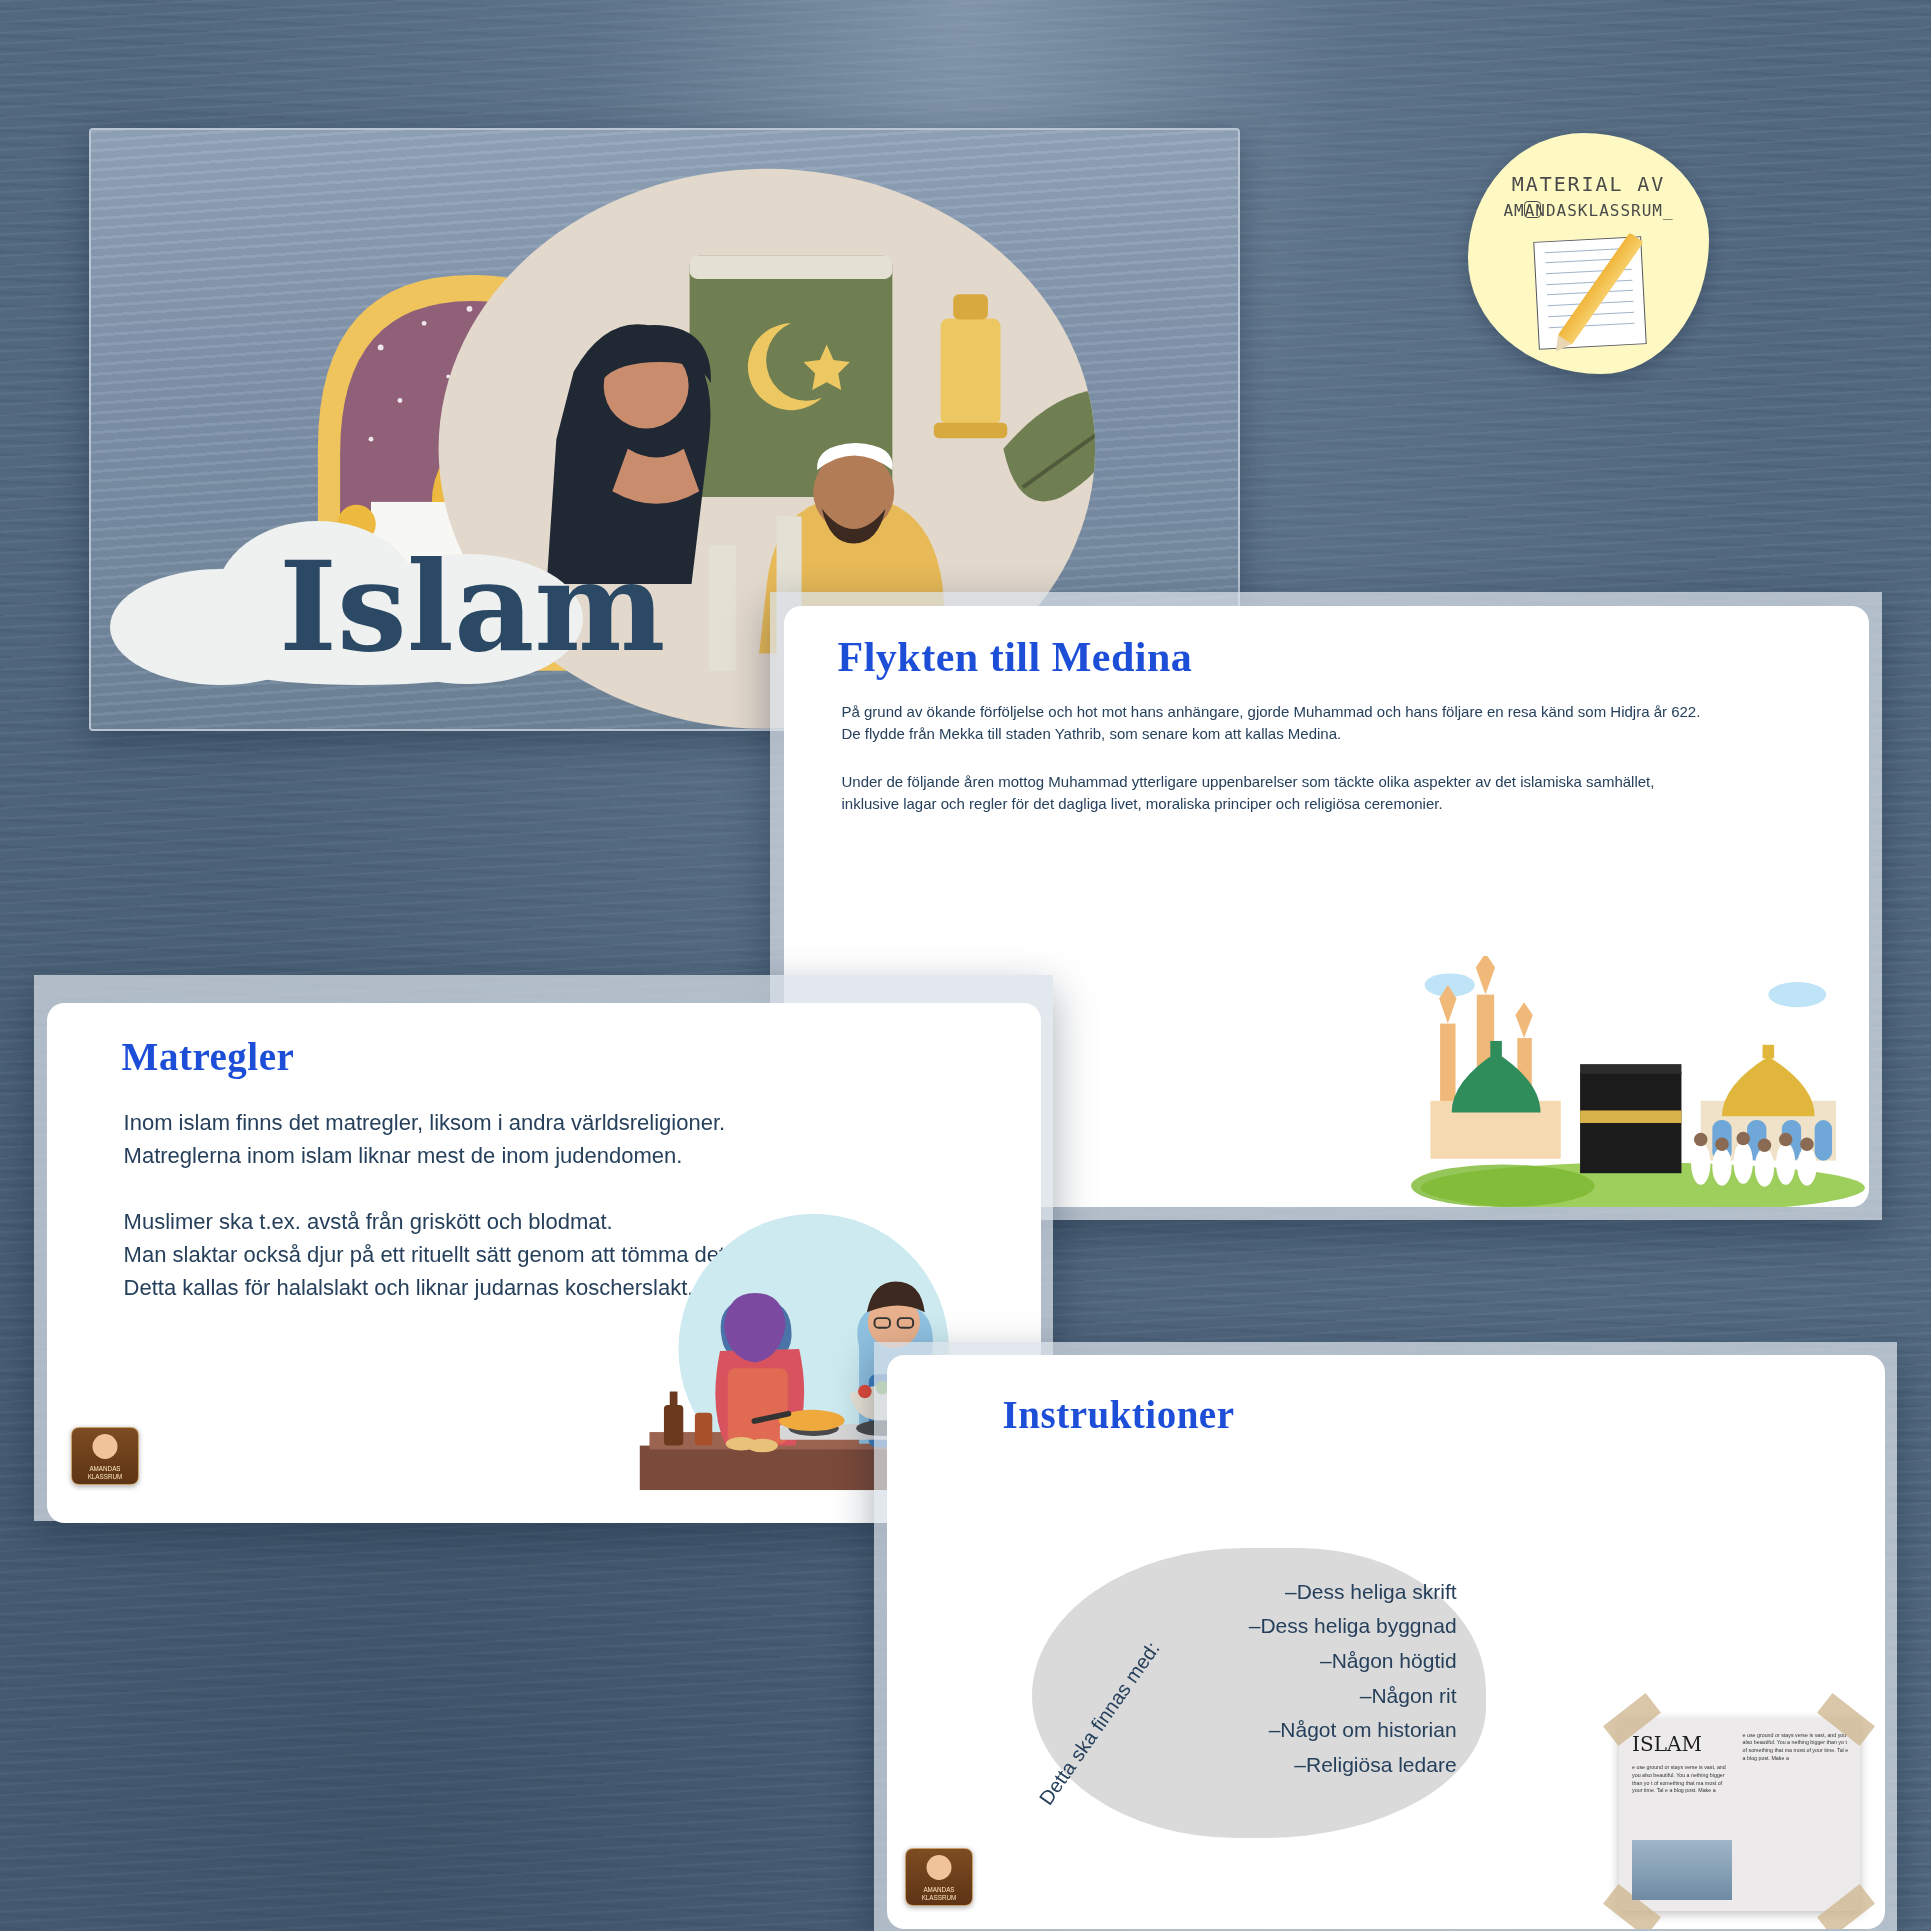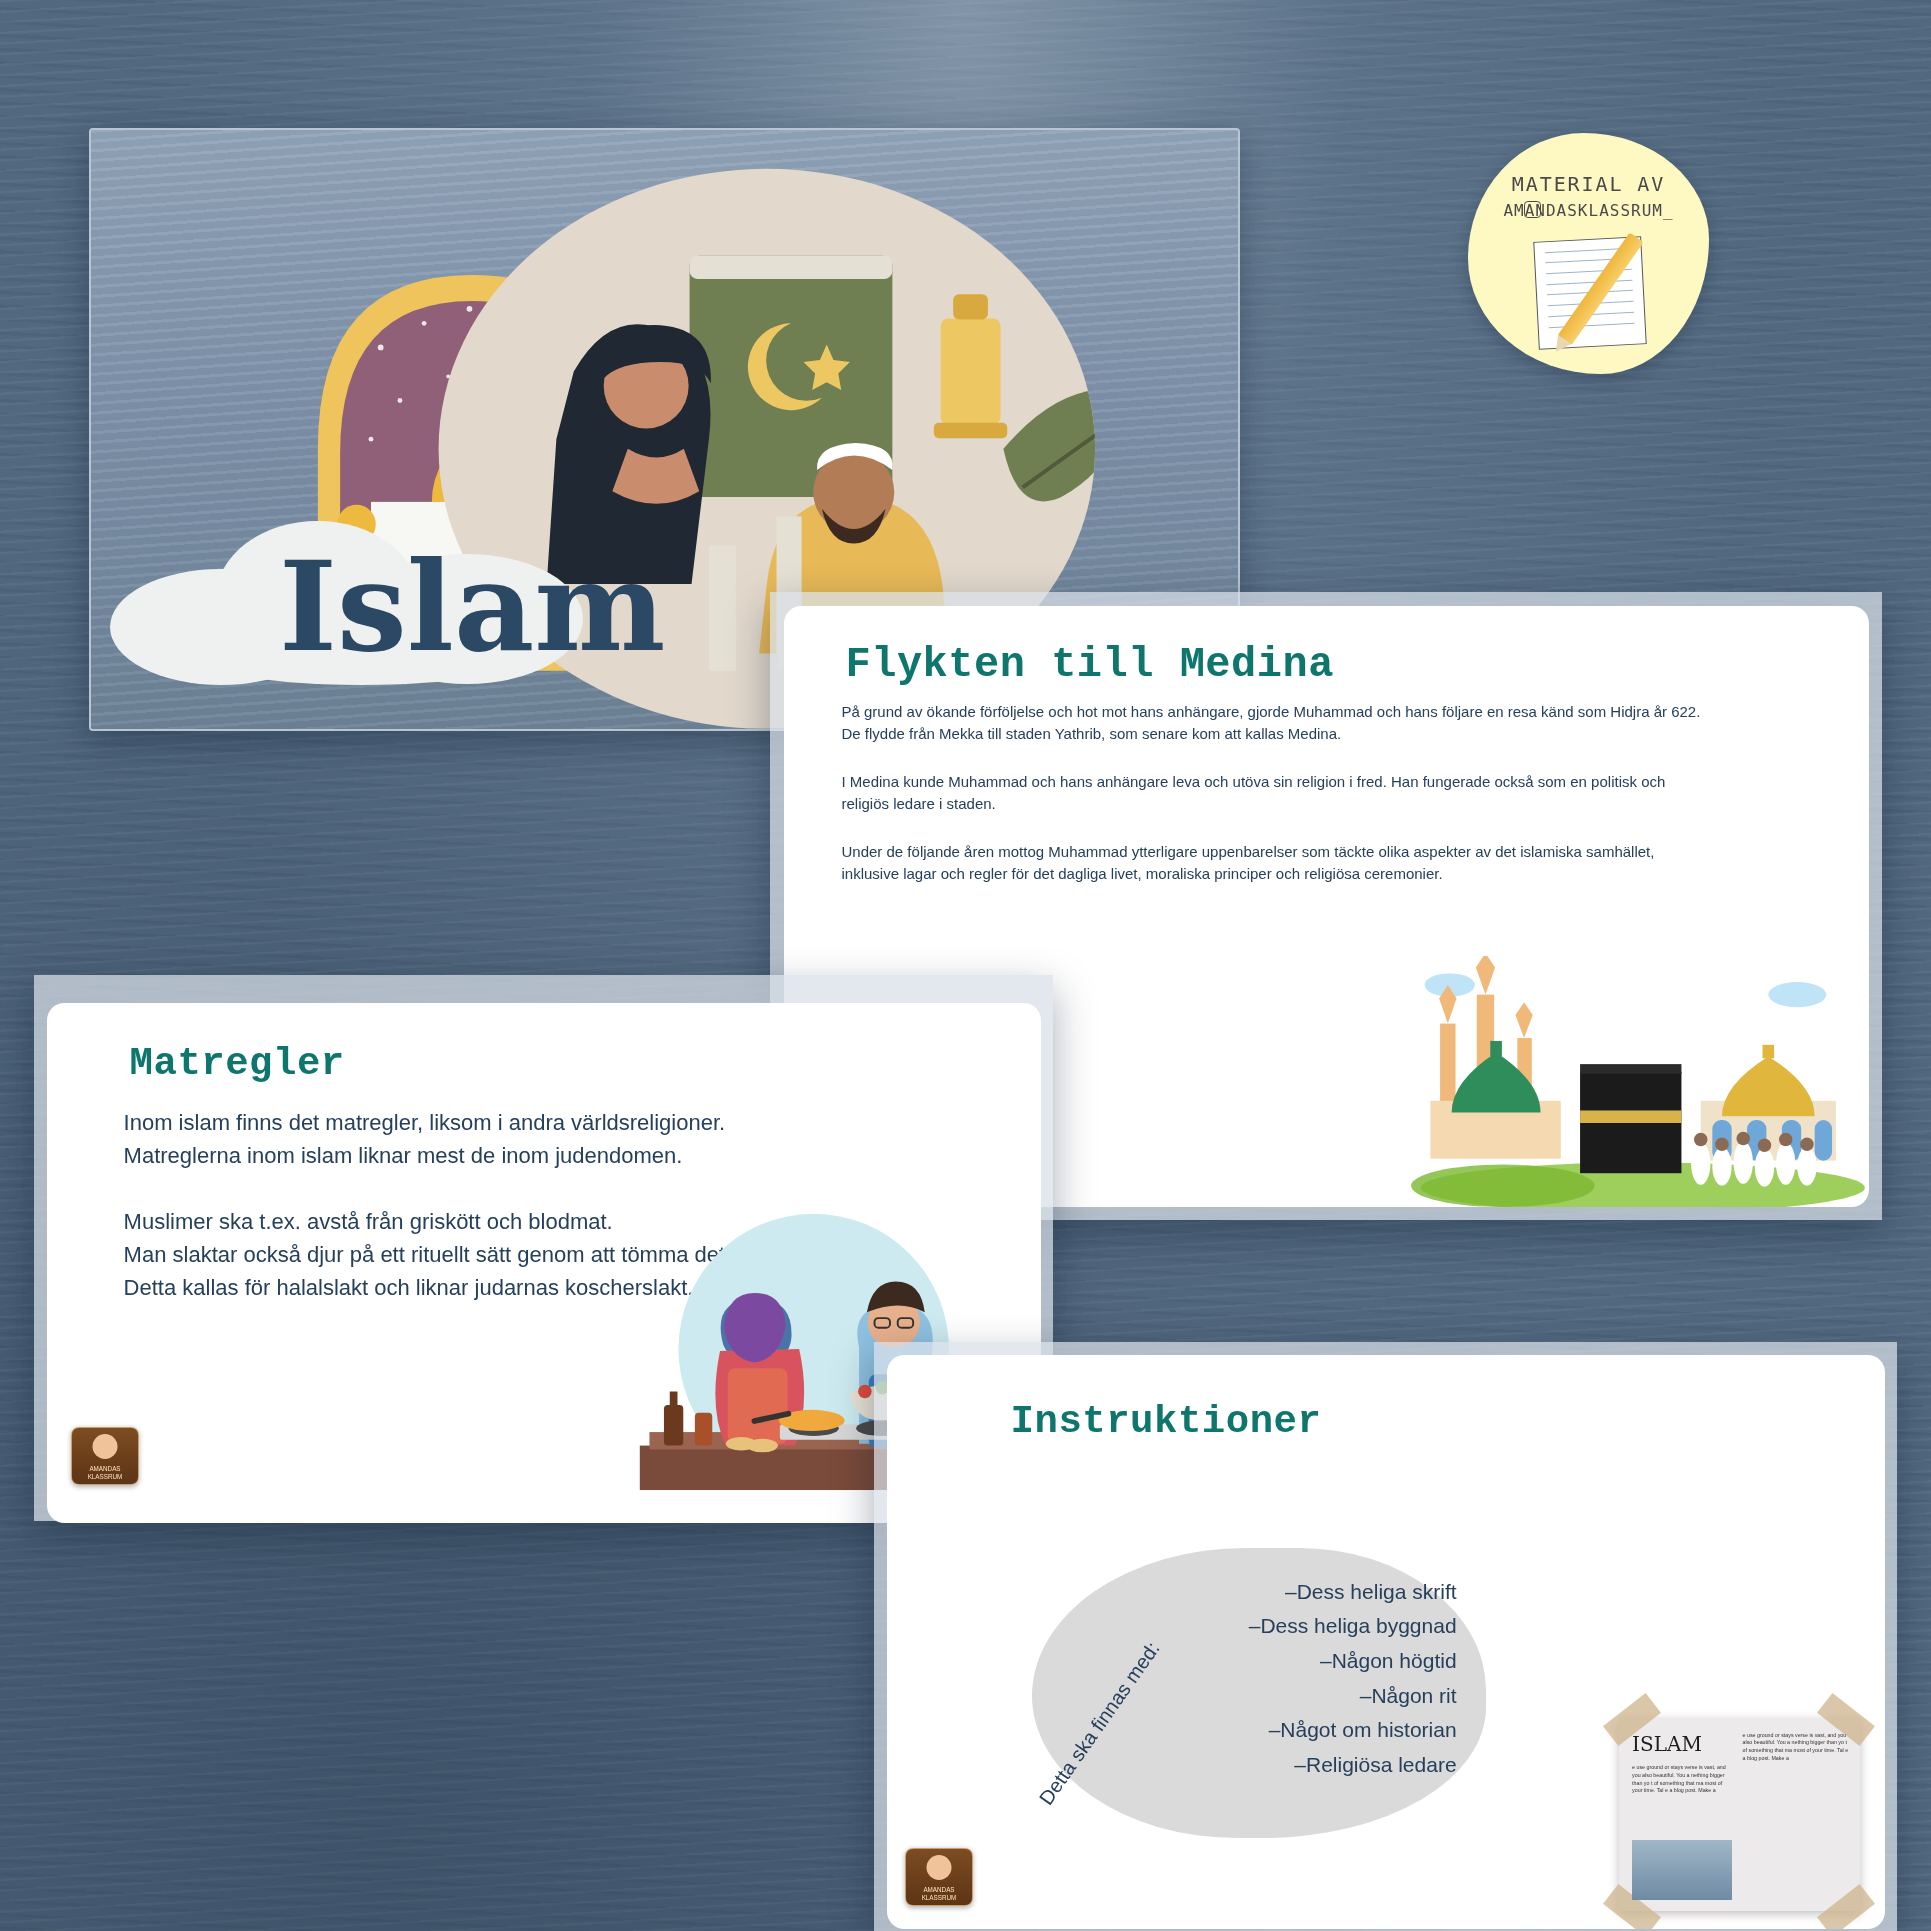--- a/index.html
+++ b/index.html
@@ -29,22 +29,22 @@
   }
 
   
   .slide{position:absolute;background:#ffffff;border-radius:9.7px;
          box-shadow:0 9.7px 33px rgba(10,25,45,.35);}
   .slide-frame{position:absolute;background:rgba(216,223,232,.72);
          box-shadow:0 13.5px 39px rgba(10,25,45,.35);}
   .slide-inner{position:absolute;background:#fff;border-radius:17.4px;overflow:hidden;}
 
   h2.title{
-    font-family:Liberation Mono, monospace;
-    color:#0f766e;font-weight:700;margin:8px;letter-spacing:0.5px;
+    font-family:Liberation Serif, serif;
+    color:#1d4ed8;font-weight:700;margin:0;letter-spacing:0.5px;
   }
   .body-text{color:#26405c;line-height:1.5;}
 
   
   #slide1{left:89px;top:128px;width:1147px;height:599px;
     background:linear-gradient(160deg,#97a8bb 0%,#8fa2b7 40%,#8b9fb5 100%);
     border:2.9px solid #b9c5d3;border-radius:3.9px;overflow:hidden;}
   #slide1 .photo{position:absolute;inset:0;
     background:
       repeating-linear-gradient(176deg, rgba(255,255,255,.05) 0 2.9px, rgba(0,0,0,.04) 2.9px 9.7px),
@@ -203,21 +203,20 @@
       <i></i>
   </div>
   <div class="pencil"></div>
 </div>
 
 <div class="slide-frame" id="slide2f">
   <div class="slide-inner" id="slide2">
     <h2 class="title">Flykten till Medina</h2>
     <div class="body-text">
       <p style="margin:0 0 25px 0">På grund av ökande förföljelse och hot mot hans anhängare, gjorde Muhammad och hans följare en resa känd som Hidjra år 622. De flydde från Mekka till staden Yathrib, som senare kom att kallas Medina.</p>
-      <p style="margin:0 0 25px 0"> I Medina kunde Muhammad och hans anhängare leva och utöva sin religion i fred. Han fungerade också som en politisk och religiös ledare i staden.</p>
       <p style="margin:0">Under de följande åren mottog Muhammad ytterligare uppenbarelser som täckte olika aspekter av det islamiska samhället, inklusive lagar och regler för det dagliga livet, moraliska principer och religiösa ceremonier.</p>
     </div>
 
     <svg id="medina-art" viewBox="0 0 470 260">
       <ellipse cx="240" cy="240" rx="230" ry="26" fill="#8dc63f" opacity=".85"></ellipse>
       <ellipse cx="95" cy="238" rx="95" ry="22" fill="#7ab82f" opacity=".8"></ellipse>
 
       <ellipse cx="40" cy="30" rx="26" ry="12" fill="#bfe3f7"></ellipse>
       <ellipse cx="400" cy="40" rx="30" ry="13" fill="#bfe3f7"></ellipse>
 

